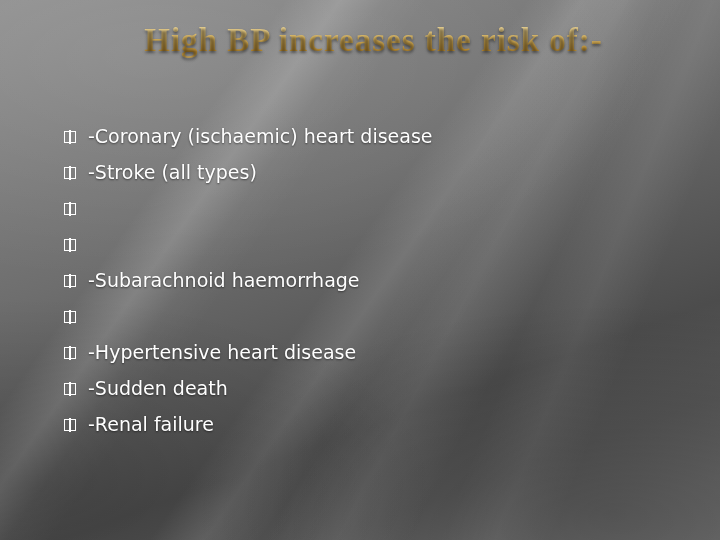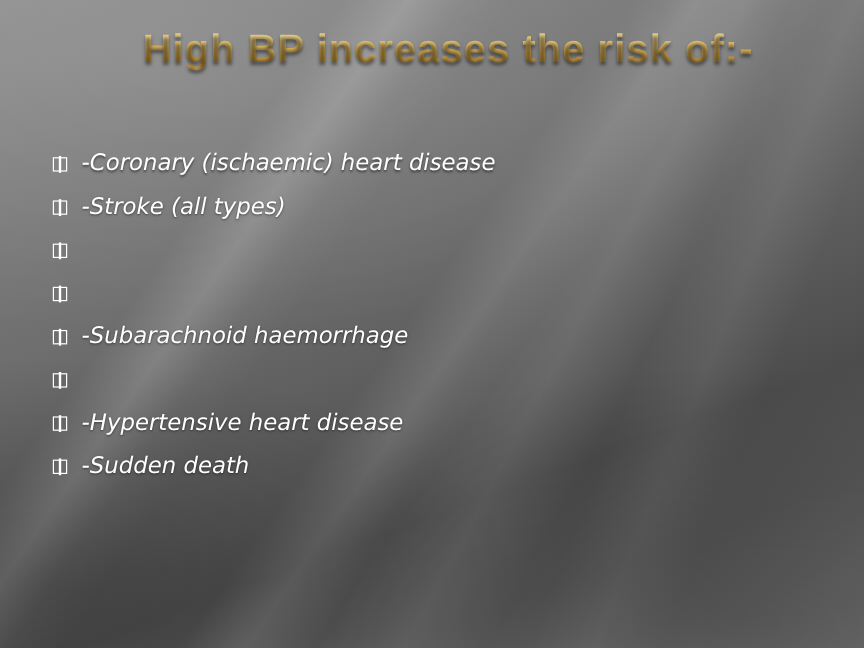--- a/index.html
+++ b/index.html
@@ -90,30 +90,29 @@
     text-align: center;
     font-size: 33px;
     font-weight: bold;
     letter-spacing: 1px;
     color: #c9a24a;
     background: linear-gradient(180deg, #f3e2ad 0%, #d9b45e 45%, #b8892f 80%, #d7b261 100%);
     -webkit-background-clip: text;
     background-clip: text;
     -webkit-text-fill-color: transparent;
     text-shadow: 0 2px 3px rgba(0,0,0,0.45);
-    font-family: Liberation Sans, sans-serif;
+    font-family: Liberation Serif, serif;
     padding-left: 27px;
   }
 
   .bullets {
     position: absolute;
-    left: 44px;
+    left: 64px;
     top: 124px;
     right: 40px;
-    font-style: italic;
   }
 
   .bullet-row {
     display: flex;
     align-items: flex-start;
     margin-bottom: 10px;
     min-height: 26px;
   }
 
   .bullet-marker {
@@ -186,17 +185,21 @@
       <div class="bullet-row">
         <span class="bullet-marker"></span>
         <span class="bullet-text">-Hypertensive heart disease</span>
       </div>
 
       <div class="bullet-row">
         <span class="bullet-marker"></span>
         <span class="bullet-text">-Sudden death</span>
       </div>
 
+      <div class="bullet-row">
+        <span class="bullet-marker"></span>
+        <span class="bullet-text">-Renal failure</span>
+      </div>
 
 
     </div>
   </div>
 </div>
 
 </body></html>

